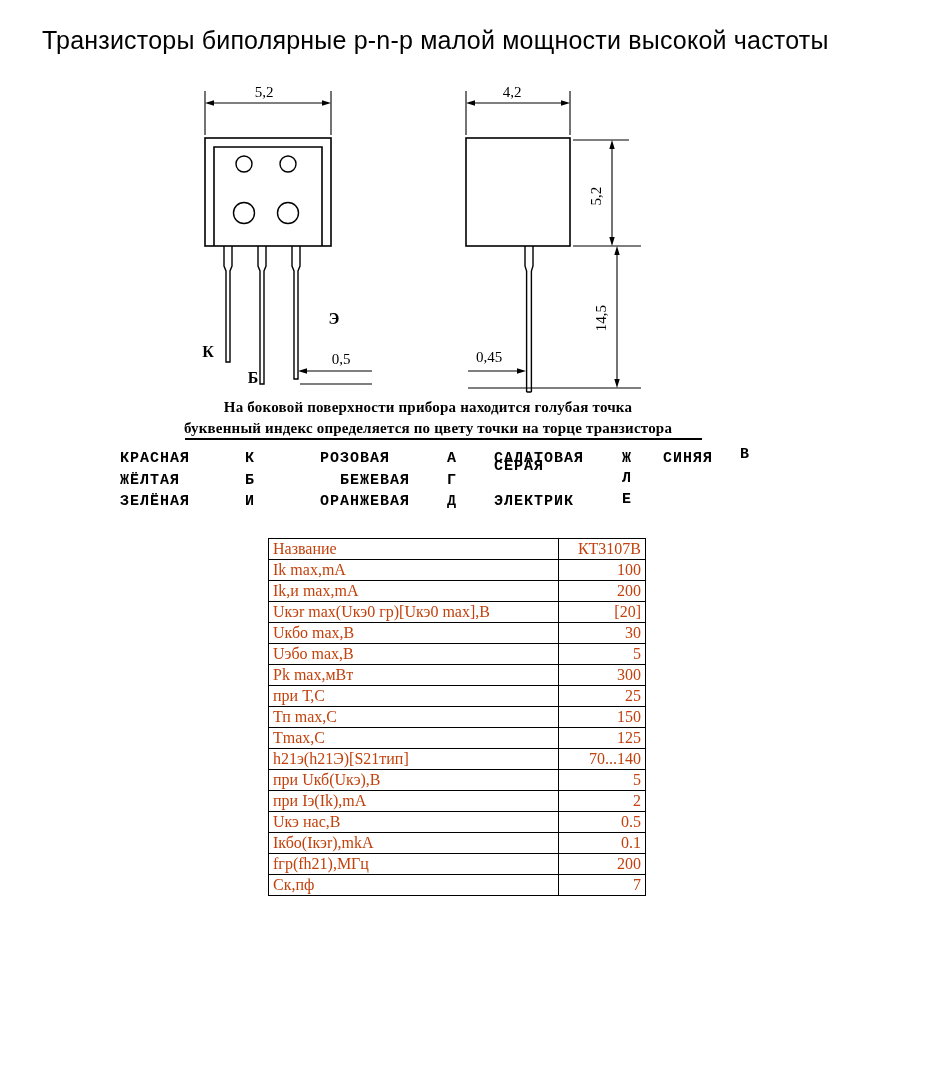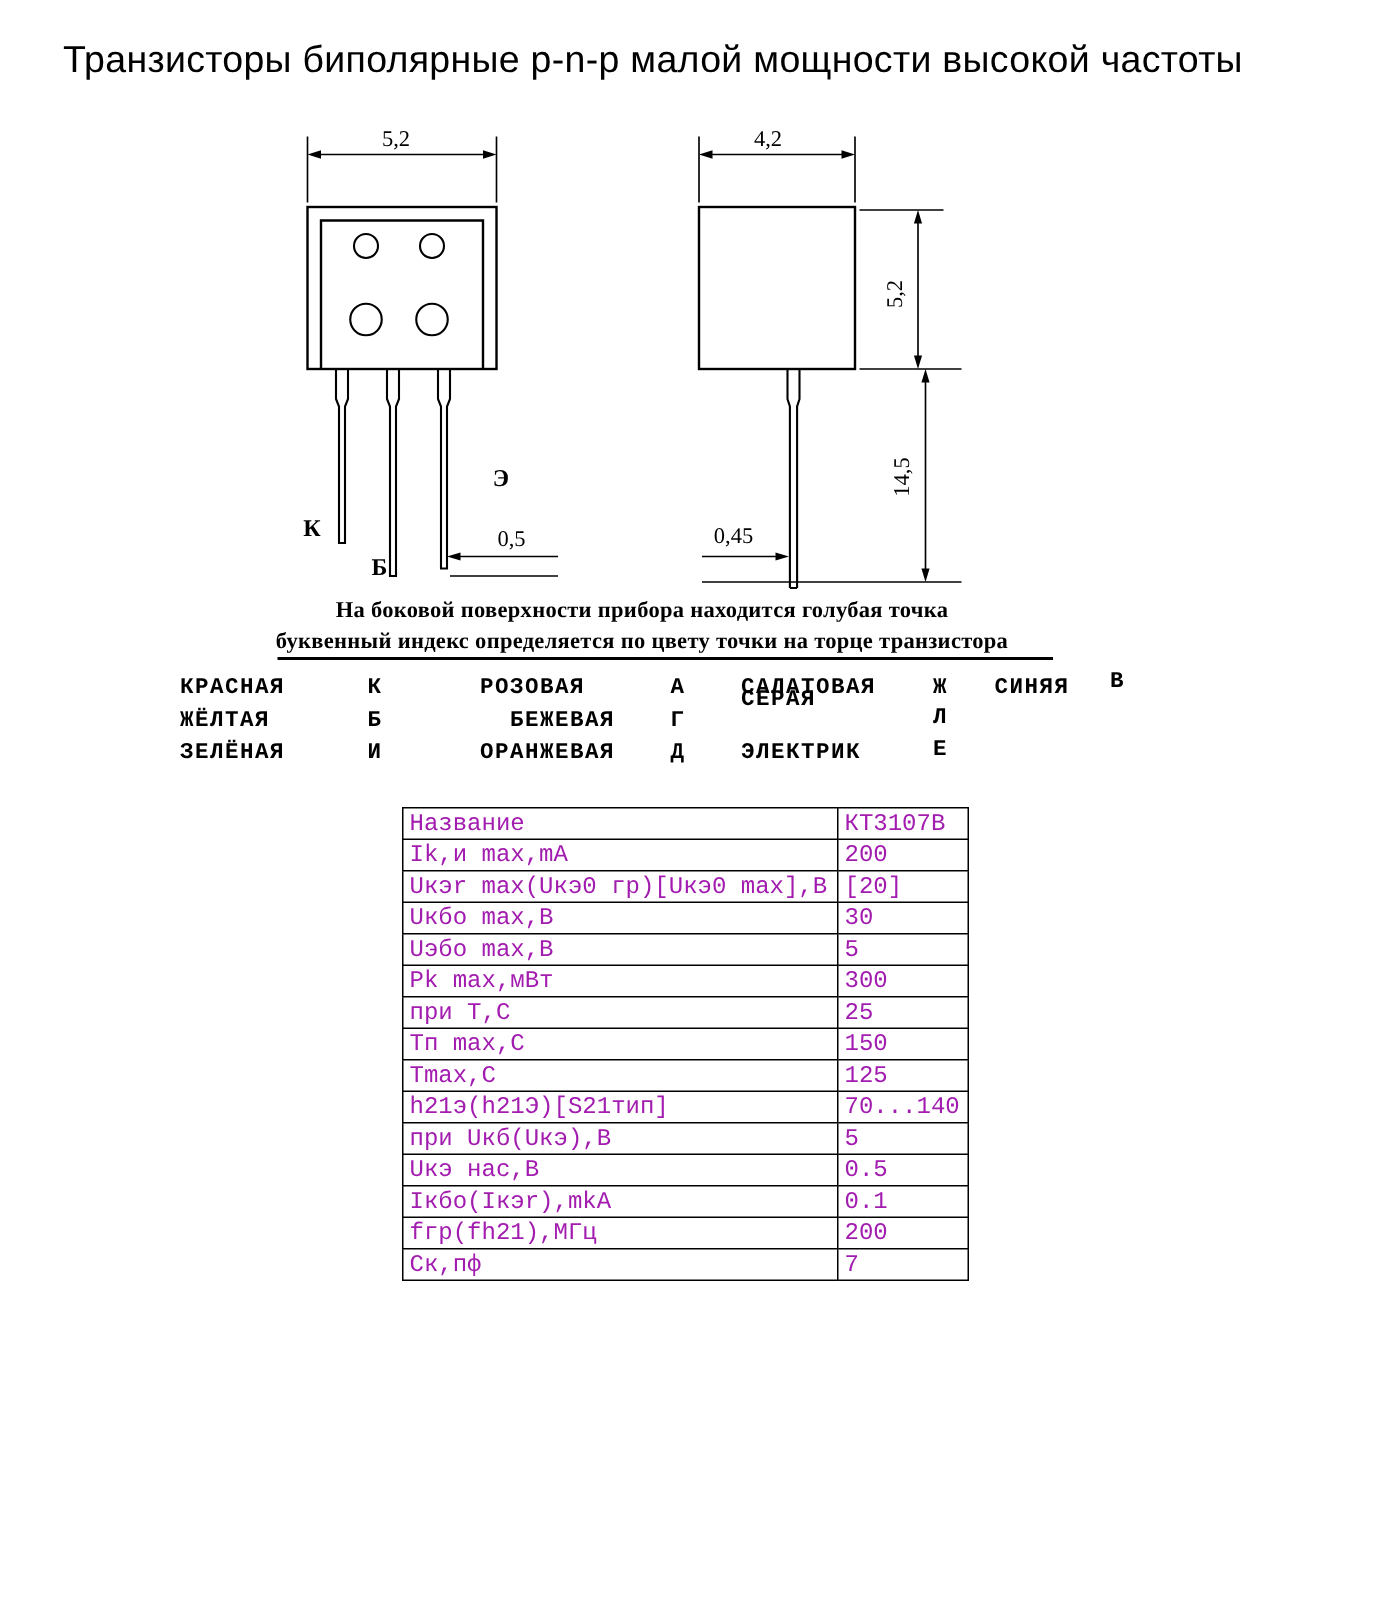--- a/index.html
+++ b/index.html
@@ -26,28 +26,28 @@
     border-top:2px solid #000;
   }
   .ctab {
     position:absolute; top:450px; left:0; width:932px; height:70px;
     font-family:Liberation Mono, monospace; font-weight:700; font-size:15px;
     letter-spacing:1px;
   }
   .cc { position:absolute; white-space:nowrap; }
   .ptable {
     position:absolute; top:538px; left:268px; border-collapse:collapse;
-    font-family:Liberation Mono, monospace; font-size:16px; color:#a21caf;
+    font-family:Liberation Serif, serif; font-size:16px; color:#c2410c;
   }
   .ptable td {
     border:1px solid #000; padding:1px 4px; height:21px; white-space:nowrap;
     vertical-align:middle;
   }
   .ptable td.p-name { width:290px; }
-  .ptable td.p-val  { width:87px; }
+  .ptable td.p-val  { width:87px;text-align:right; }
 </style>
 </head>
 <body>
 
 <div class="page">
 
   <h1 class="title">Транзисторы биполярные p-n-p малой мощности высокой частоты</h1>
 
   <svg class="drawing-svg" width="932" height="396" viewBox="0 0 932 396">
 
@@ -150,20 +150,24 @@
     <span class="cc" style="left:622px;top:41px">Е</span>
   </div>
 
   <table class="ptable">
     <tbody>
       <tr>
           <td class="p-name">Название</td>
           <td class="p-val">КТ3107В</td>
         </tr>
       <tr>
+          <td class="p-name">Ik max,mA</td>
+          <td class="p-val">100</td>
+        </tr>
+      <tr>
           <td class="p-name">Ik,и max,mA</td>
           <td class="p-val">200</td>
         </tr>
       <tr>
           <td class="p-name">Uкэr max(Uкэ0 гр)[Uкэ0 max],В</td>
           <td class="p-val">[20]</td>
         </tr>
       <tr>
           <td class="p-name">Uкбо max,В</td>
           <td class="p-val">30</td>
@@ -190,20 +194,24 @@
         </tr>
       <tr>
           <td class="p-name">h21э(h21Э)[S21тип]</td>
           <td class="p-val">70...140</td>
         </tr>
       <tr>
           <td class="p-name">при Uкб(Uкэ),В</td>
           <td class="p-val">5</td>
         </tr>
       <tr>
+          <td class="p-name">при Iэ(Ik),mA</td>
+          <td class="p-val">2</td>
+        </tr>
+      <tr>
           <td class="p-name">Uкэ нас,В</td>
           <td class="p-val">0.5</td>
         </tr>
       <tr>
           <td class="p-name">Iкбо(Iкэr),mkA</td>
           <td class="p-val">0.1</td>
         </tr>
       <tr>
           <td class="p-name">fгр(fh21),МГц</td>
           <td class="p-val">200</td>

